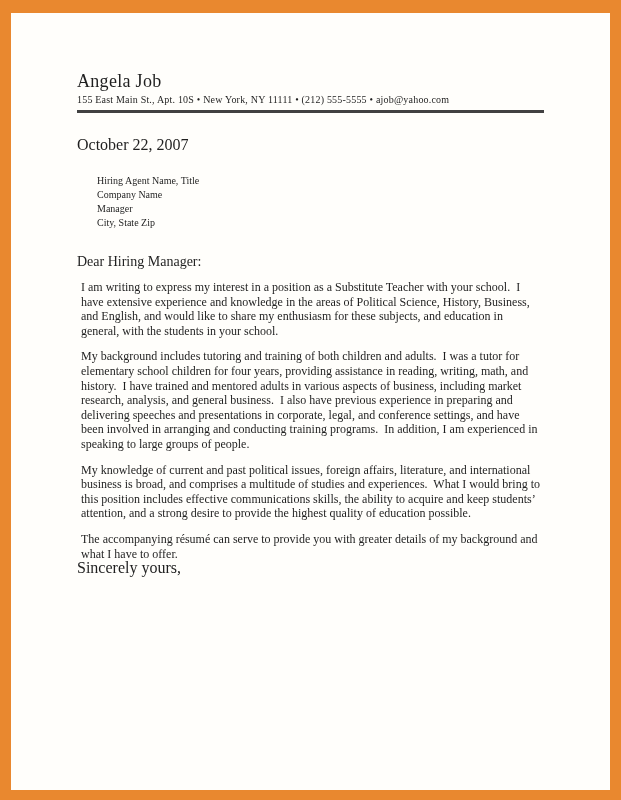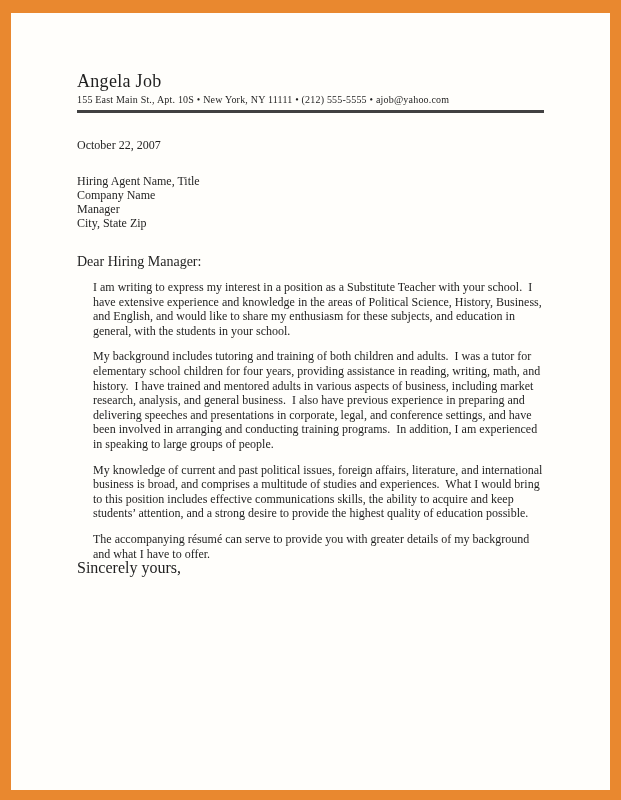--- a/index.html
+++ b/index.html
@@ -36,38 +36,39 @@
     line-height: 12px;
     margin-top: 3px;
     letter-spacing: 0.2px;
   }
   .rule {
     height: 0;
     border-top: 3px solid #414141;
     margin-top: 4px;
   }
   .date {
-    font-size: 12px;
+    font-size: 16px;
     line-height: 14.5px;
     margin-top: 25px;
   }
   .recipient {
     margin-top: 21px;
-    font-size: 12px;
+    font-size: 10px;
     line-height: 14px;
+    margin-left: 20px;
   }
   .salutation {
     font-size: 14px;
     line-height: 14.5px;
     margin-top: 25px;
   }
   .para {
     font-size: 12px;
     line-height: 14.6px;
-    margin: 11px 0 0 16px;
+    margin: 11px 0 0 4px;
     white-space: pre-wrap;
     text-align: left;
   }
   .closing {
     font-size: 16px;
     line-height: 14.5px;
     margin-top: 0;
   }
 </style>
 </head>

